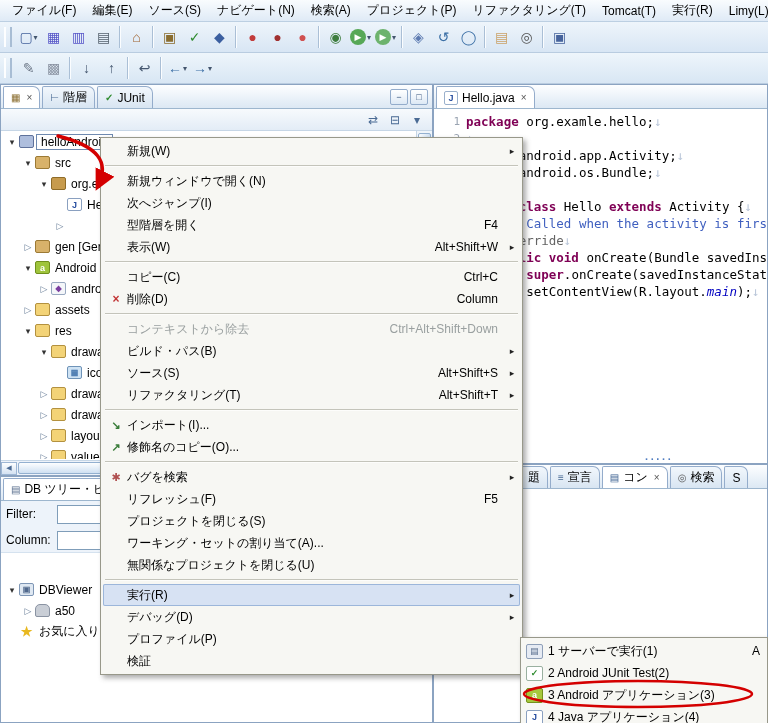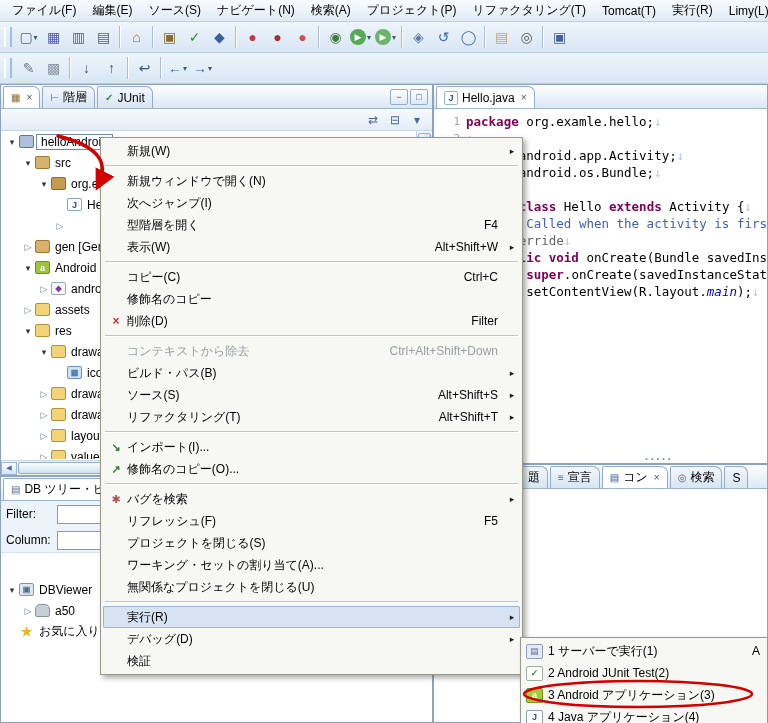--- a/index.html
+++ b/index.html
@@ -516,31 +516,24 @@
       <div class="cm-sep"></div>
       <div class="cm-item">
         <span class="cm-icon"></span>
         <span class="cm-label">コピー(C)</span>
         <span class="cm-right">
           <span class="cm-shortcut">Ctrl+C</span>
           <span class="cm-arrow"></span>
         </span>
       </div>
       <div class="cm-item">
-        <span class="cm-icon"></span>
-        <span class="cm-label">修飾名のコピー</span>
-        <span class="cm-right">
-          <span class="cm-arrow"></span>
-        </span>
-      </div>
-      <div class="cm-item">
         <span class="cm-icon delete">×</span>
         <span class="cm-label">削除(D)</span>
         <span class="cm-right">
-          <span class="cm-shortcut">Filter</span>
+          <span class="cm-shortcut">Column</span>
           <span class="cm-arrow"></span>
         </span>
       </div>
       <div class="cm-sep"></div>
       <div class="cm-item disabled">
         <span class="cm-icon"></span>
         <span class="cm-label">コンテキストから除去</span>
         <span class="cm-right">
           <span class="cm-shortcut">Ctrl+Alt+Shift+Down</span>
           <span class="cm-arrow"></span>
@@ -627,20 +620,27 @@
         <span class="cm-label">実行(R)</span>
         <span class="cm-right">
           <span class="cm-arrow">▸</span>
         </span>
       </div>
       <div class="cm-item">
         <span class="cm-icon"></span>
         <span class="cm-label">デバッグ(D)</span>
         <span class="cm-right">
           <span class="cm-arrow">▸</span>
+        </span>
+      </div>
+      <div class="cm-item">
+        <span class="cm-icon"></span>
+        <span class="cm-label">プロファイル(P)</span>
+        <span class="cm-right">
+          <span class="cm-arrow"></span>
         </span>
       </div>
       <div class="cm-item">
         <span class="cm-icon"></span>
         <span class="cm-label">検証</span>
         <span class="cm-right">
           <span class="cm-arrow"></span>
         </span>
       </div>
     </div>

